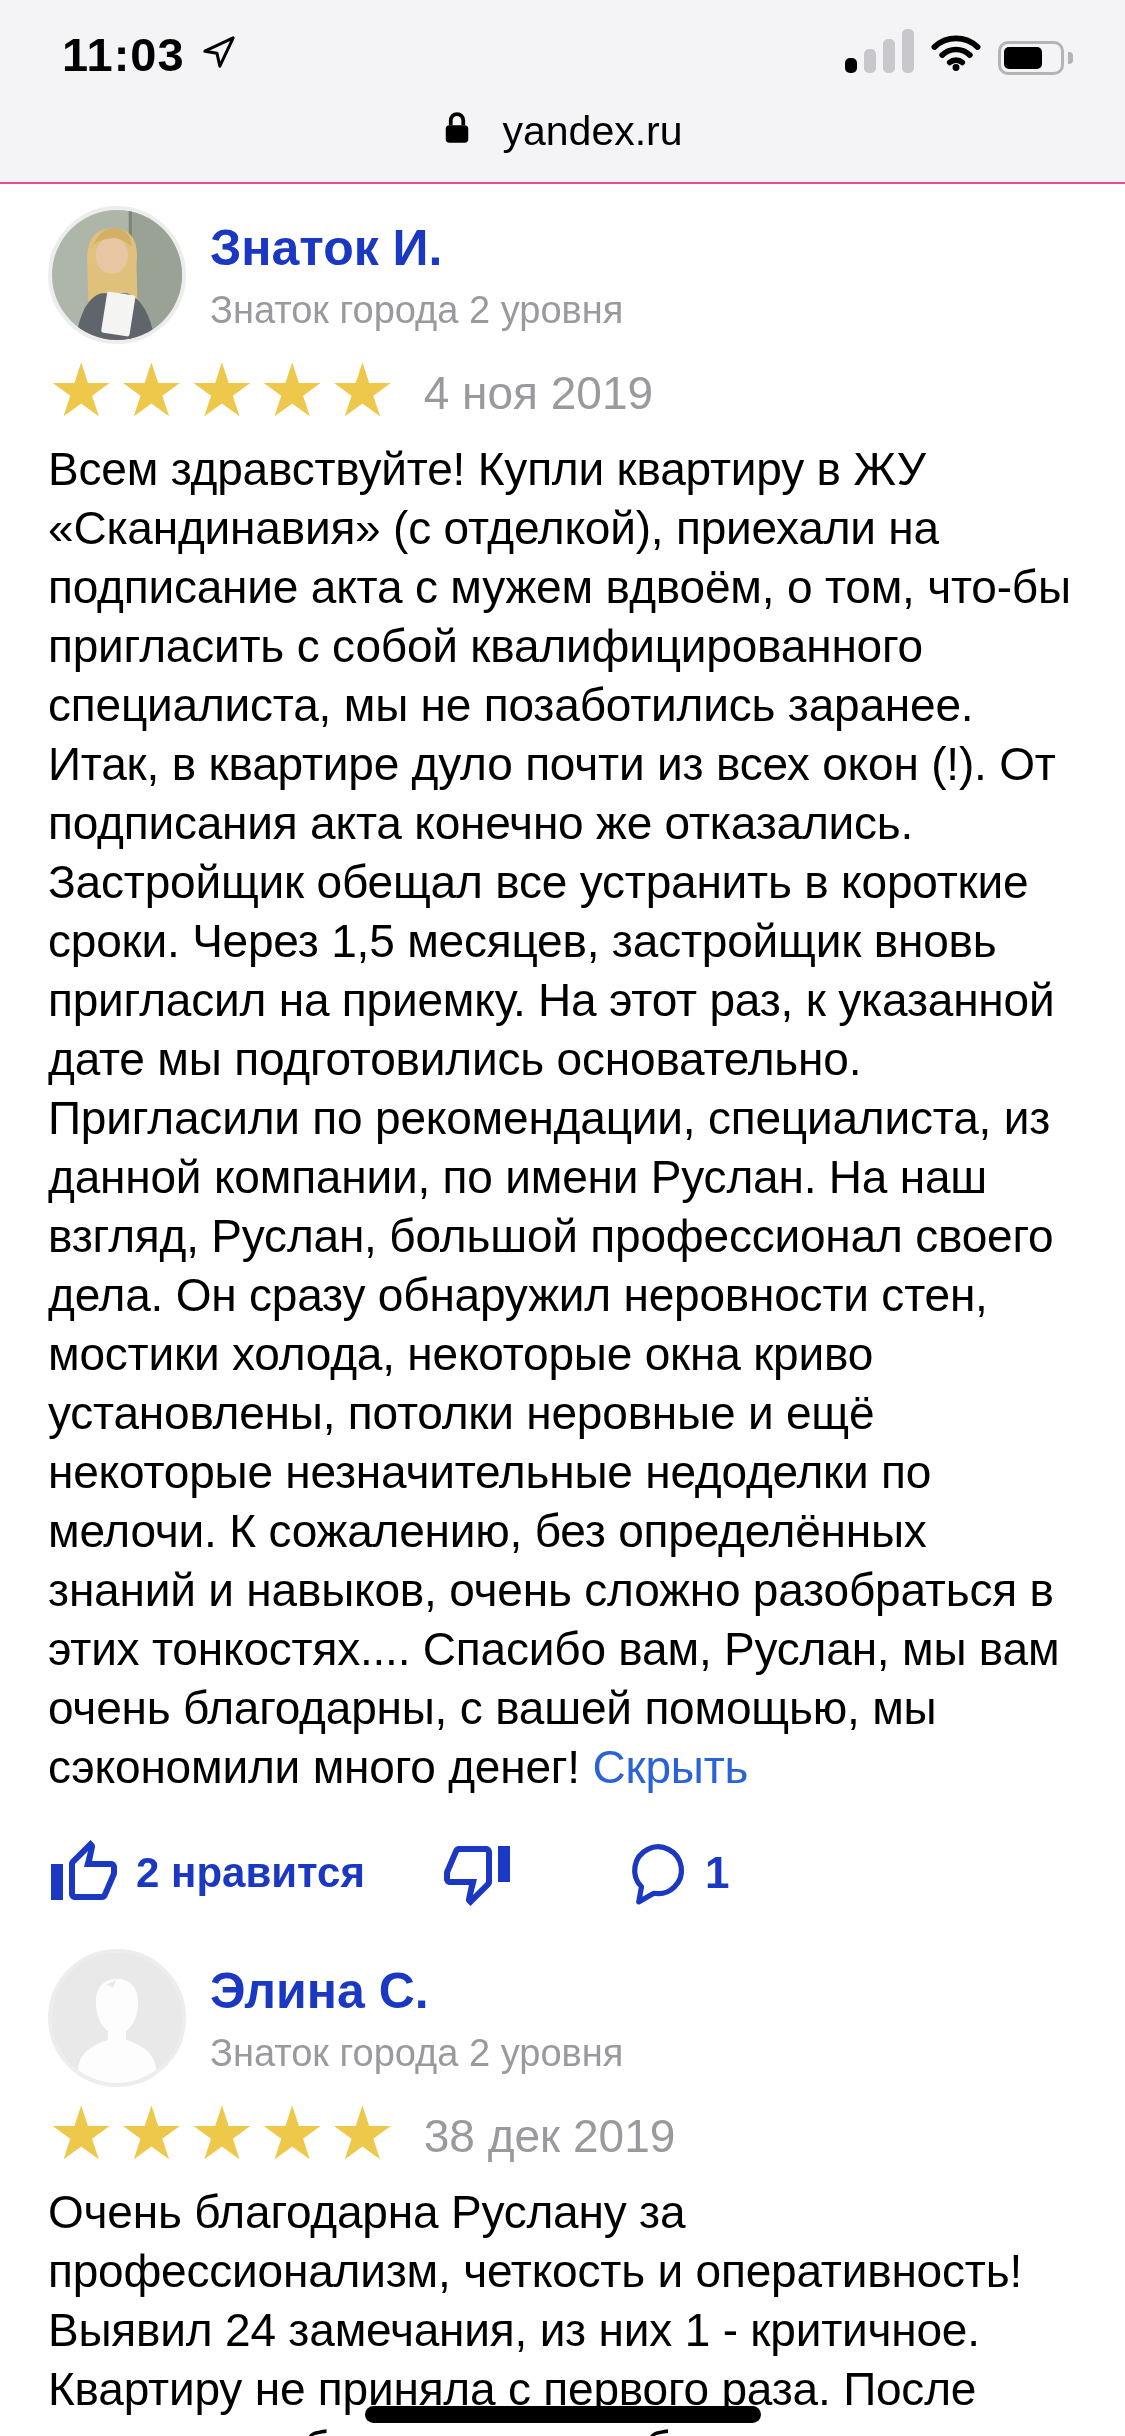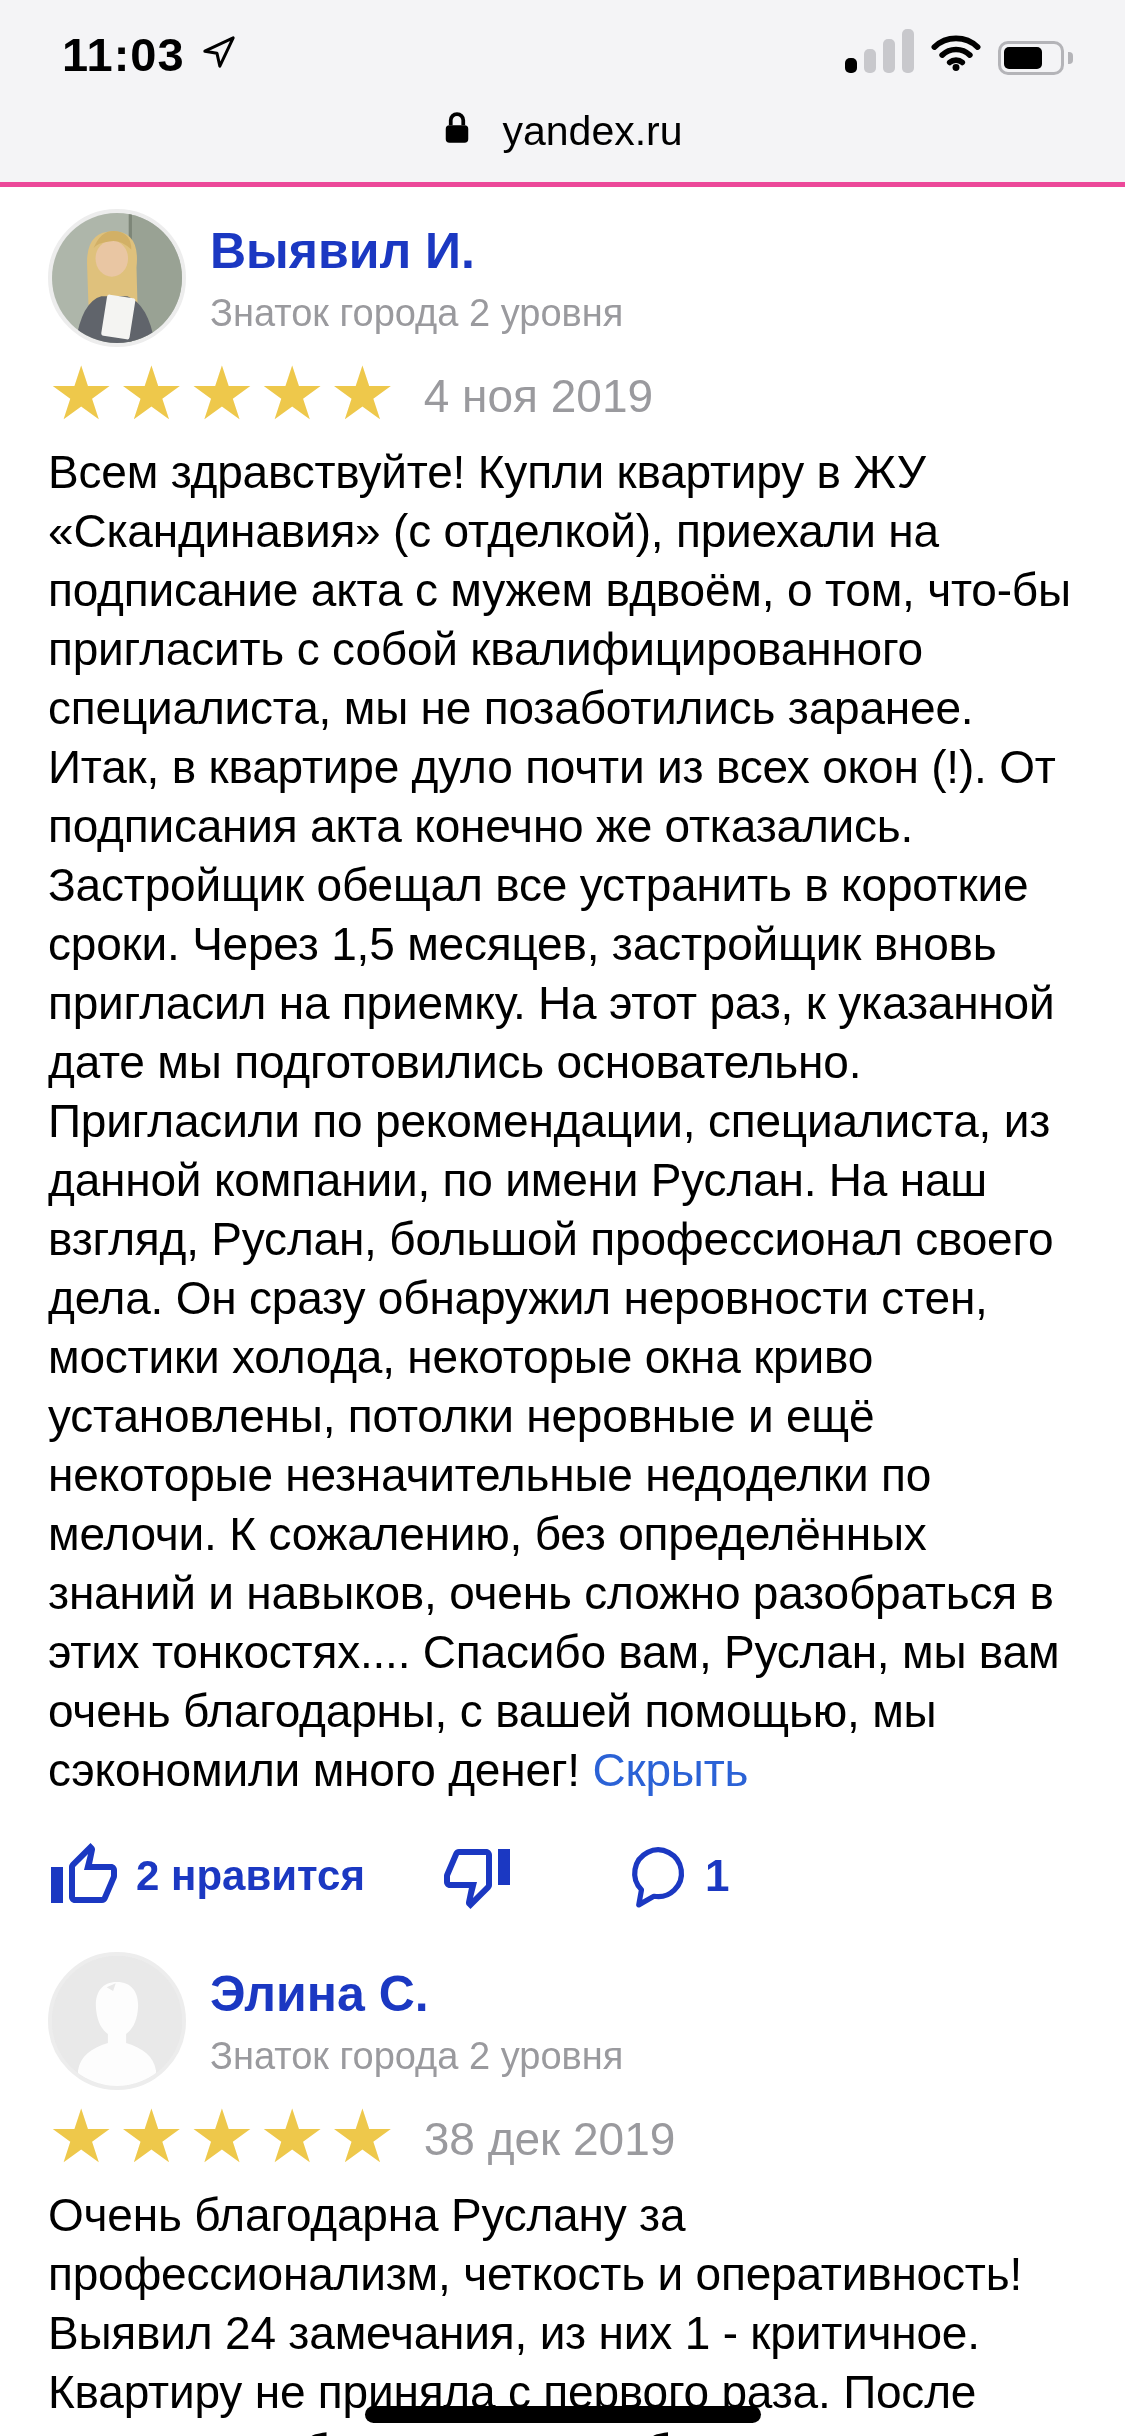--- a/index.html
+++ b/index.html
@@ -11,21 +11,21 @@
   *{margin:0;padding:0;box-sizing:border-box;}
   html,body{width:1125px;height:2436px;}
   body{
     position:relative;
     overflow:hidden;
     background:#fff;
     font-family:"Liberation Sans", sans-serif;
     color:#000;
   }
   
-  .topbar{background:#f4f4f6;border-bottom:5px solid #ec4899;padding-top:22px;}
+  .topbar{background:#f4f4f6;border-bottom:2px solid #ec4899;padding-top:22px;}
   .status-row{display:flex;justify-content:space-between;align-items:center;padding:0 52px 0 62px;height:64px;}
   .status-left{display:flex;align-items:center;gap:14px;}
   .time{font-size:47px;font-weight:700;letter-spacing:1px;}
   .status-right{display:flex;align-items:flex-end;gap:16px;}
   .signal{display:flex;align-items:flex-end;gap:7px;padding-bottom:6px;}
   .sbar{width:12px;border-radius:5px;background:#c8c8cc;}
   .sbar.f{background:#000;}
   .b1{height:15px}.b2{height:24px}.b3{height:34px}.b4{height:44px}
   .wifi{padding-bottom:4px;}
   .battery{display:flex;align-items:center;gap:4px;padding-bottom:4px;}
@@ -119,21 +119,21 @@
           <rect x="60" width="40" height="100" fill="#99a294"></rect>
           <rect x="59" width="2.5" height="100" fill="#7d8678"></rect>
           <path d="M27 40 Q26 14 47 14 Q68 14 65 42 L66 80 L52 98 L34 94 L28 70 Z" fill="#dfc17c"></path>
           <ellipse cx="46" cy="35" rx="12.5" ry="14" fill="#e9c6a3"></ellipse>
           <path d="M32 27 Q38 12 50 14 Q61 16 61 28 Q52 20 44 22 Q35 23 32 27 Z" fill="#d2b066"></path>
           <path d="M18 100 Q23 68 38 64 L58 64 Q74 70 79 100 Z" fill="#60646b"></path>
           <rect x="40" y="64" width="22" height="32" rx="2" fill="#f4f4f2" transform="rotate(9 51 80)"></rect>
         </svg>
       </div>
       <div>
-        <div class="author">Выявил И.</div>
+        <div class="author">Знаток И.</div>
         <div class="badge">Знаток города 2 уровня</div>
       </div>
     </div>
     <div class="stars-row">
       <span class="stars">★★★★★</span>
       <span class="date">4 ноя 2019</span>
     </div>
     <div class="review-text"><span>Всем здравствуйте! Купли квартиру в ЖУ
 «Скандинавия» (с отделкой), приехали на
 подписание акта с мужем вдвоём, о том, что-бы

